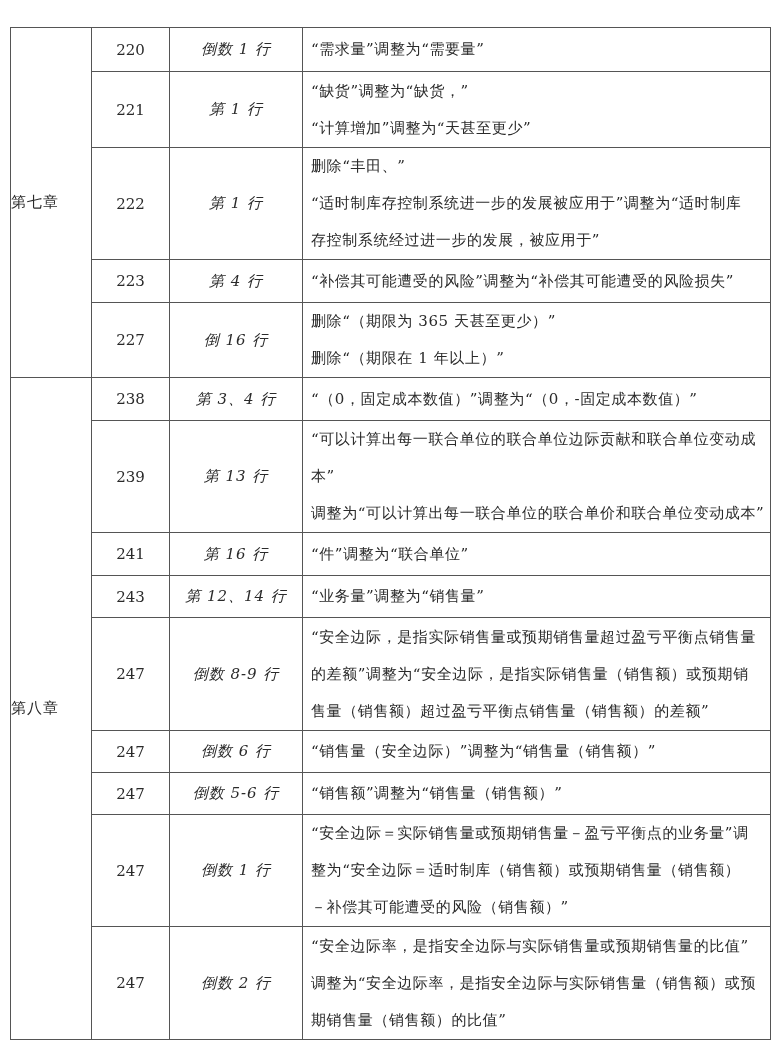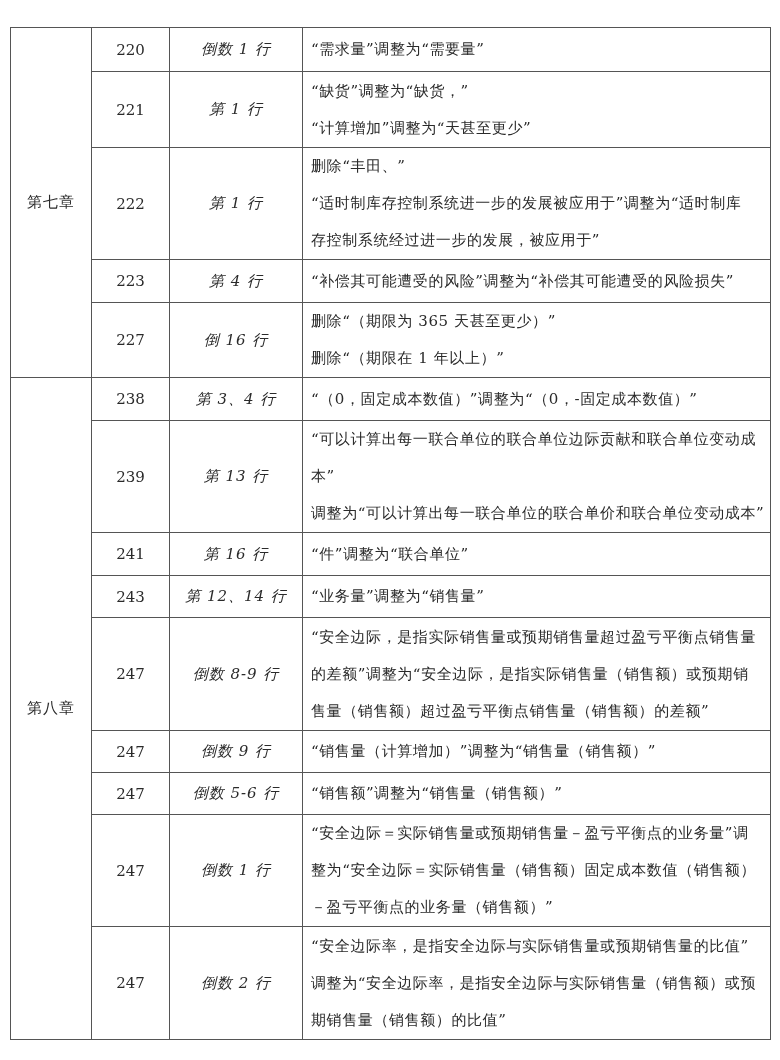--- a/index.html
+++ b/index.html
@@ -23,21 +23,21 @@
     border-collapse: collapse;
     table-layout: fixed;
   }
   table.errata td {
     border: 1.4px solid #555555;
     padding: 0;
     font-size: 15px;
     vertical-align: middle;
   }
   td.chapter {
-    text-align: center;
+    text-align: left;
     letter-spacing: 1px;
   }
   td.page {
     text-align: center;
   }
   td.line {
     text-align: center;
     letter-spacing: 1px;
     font-style: italic;
   }
@@ -139,39 +139,39 @@
         <td class="page">247</td>
         <td class="line">倒数 8-9 行</td>
         <td class="content">
           <span class="content-line">“安全边际，是指实际销售量或预期销售量超过盈亏平衡点销售量</span>
           <span class="content-line">的差额”调整为“安全边际，是指实际销售量（销售额）或预期销</span>
           <span class="content-line">售量（销售额）超过盈亏平衡点销售量（销售额）的差额”</span>
         </td>
       </tr>
       <tr style="height: 42px;">
         <td class="page">247</td>
-        <td class="line">倒数 9 行</td>
+        <td class="line">倒数 6 行</td>
         <td class="content">
-          <span class="content-line">“销售量（计算增加）”调整为“销售量（销售额）”</span>
+          <span class="content-line">“销售量（安全边际）”调整为“销售量（销售额）”</span>
         </td>
       </tr>
       <tr style="height: 42px;">
         <td class="page">247</td>
         <td class="line">倒数 5-6 行</td>
         <td class="content">
           <span class="content-line">“销售额”调整为“销售量（销售额）”</span>
         </td>
       </tr>
       <tr style="height: 112px;">
         <td class="page">247</td>
         <td class="line">倒数 1 行</td>
         <td class="content">
           <span class="content-line">“安全边际＝实际销售量或预期销售量－盈亏平衡点的业务量”调</span>
-          <span class="content-line">整为“安全边际＝实际销售量（销售额）固定成本数值（销售额）</span>
-          <span class="content-line">－盈亏平衡点的业务量（销售额）”</span>
+          <span class="content-line">整为“安全边际＝适时制库（销售额）或预期销售量（销售额）</span>
+          <span class="content-line">－补偿其可能遭受的风险（销售额）”</span>
         </td>
       </tr>
       <tr style="height: 113px;">
         <td class="page">247</td>
         <td class="line">倒数 2 行</td>
         <td class="content">
           <span class="content-line">“安全边际率，是指安全边际与实际销售量或预期销售量的比值”</span>
           <span class="content-line">调整为“安全边际率，是指安全边际与实际销售量（销售额）或预</span>
           <span class="content-line">期销售量（销售额）的比值”</span>
         </td>

